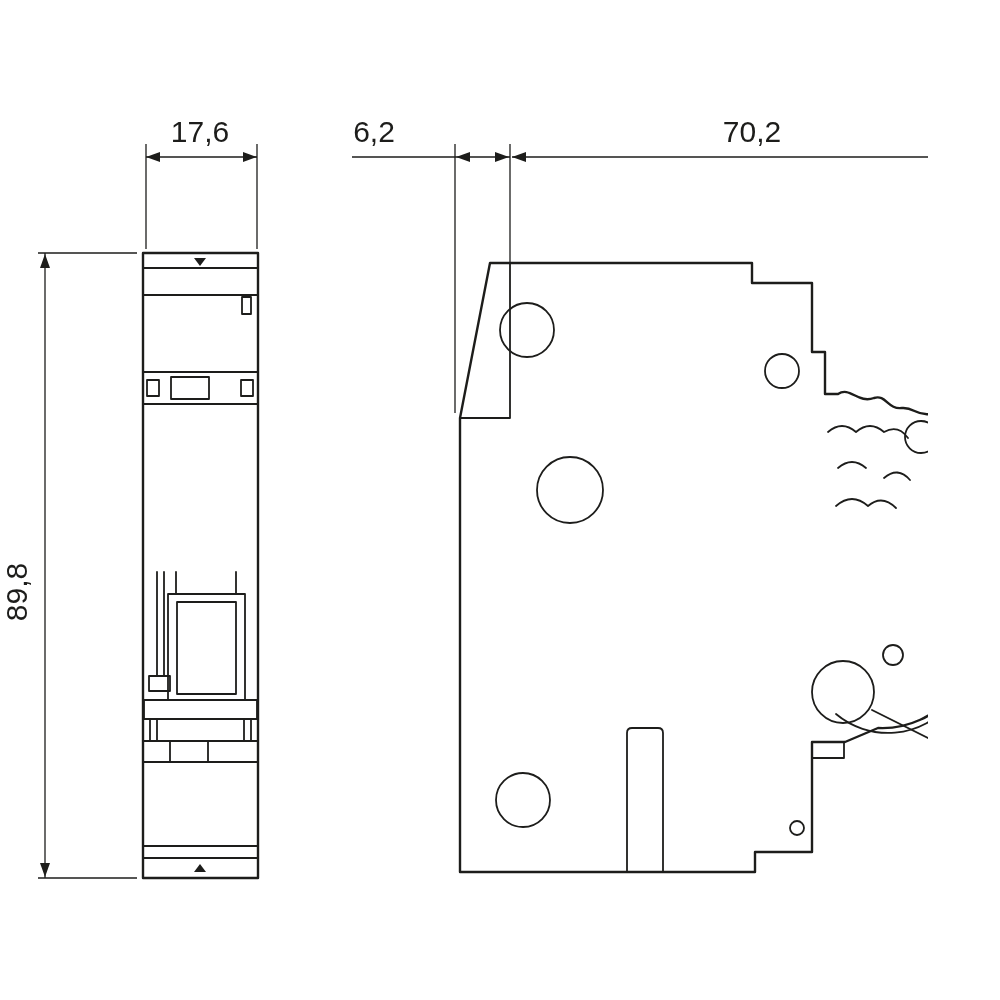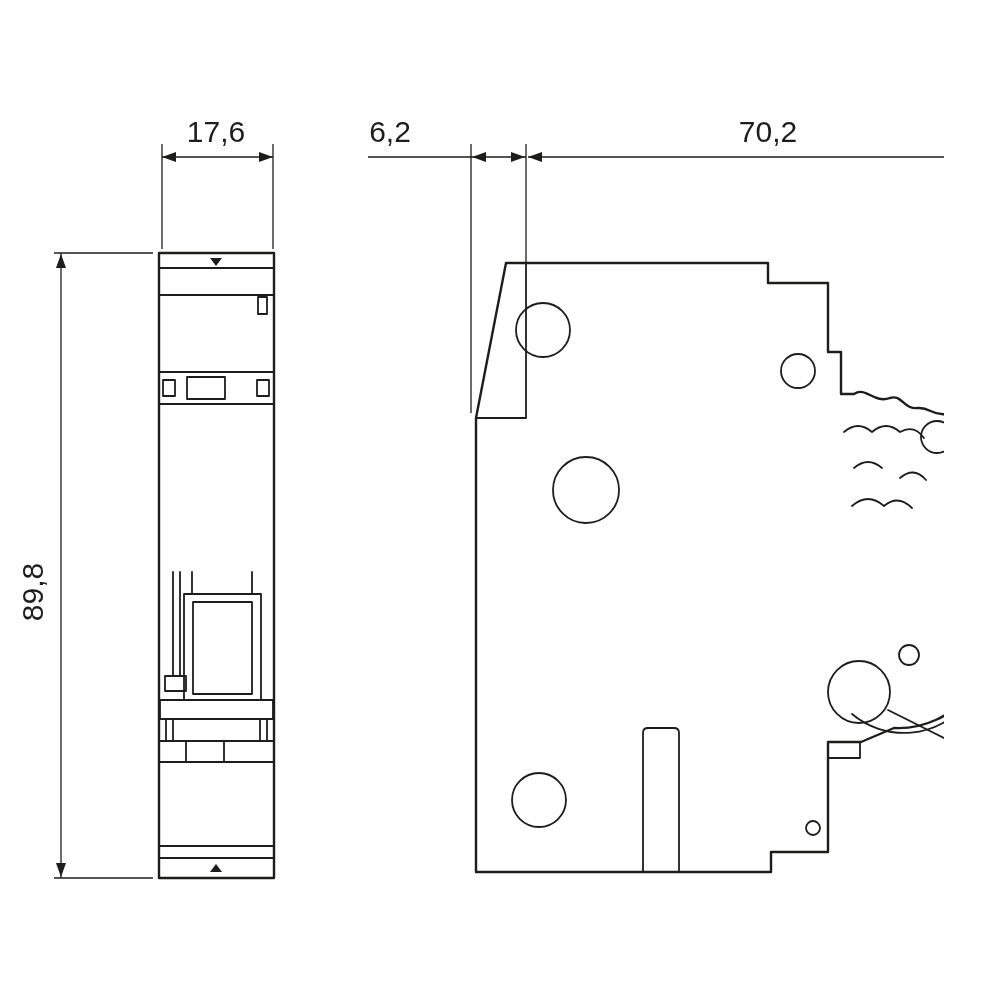--- a/index.html
+++ b/index.html
@@ -1,18 +1,18 @@
 <!DOCTYPE html>
 <html style="--ink: #1d1d1b; --bg: #ffffff;"><head>
 <meta charset="utf-8">
 <style>
   :root { --ink:#1d1d1b; --bg:#ffffff; }
   html,body{margin:0;padding:0;background:var(--bg);}
   .canvas{width:928px;height:1000px;position:relative;background:var(--bg);
-          font-family:"Liberation Sans",sans-serif;overflow:hidden;padding-left:16px;}
+          font-family:"Liberation Sans",sans-serif;overflow:hidden;}
   svg{display:block;}
   .outline{fill:none;stroke:var(--ink);stroke-width:2.4;stroke-linejoin:round;stroke-linecap:round;}
   .inner{fill:none;stroke:var(--ink);stroke-width:1.8;stroke-linejoin:round;stroke-linecap:round;}
   .dimline{fill:none;stroke:var(--ink);stroke-width:1.3;}
   .arrow{fill:var(--ink);stroke:none;}
   .mark{fill:var(--ink);stroke:none;}
   .dimtext{fill:var(--ink);font-size:30px;font-family:"Liberation Sans",sans-serif;}
   .hatch{stroke:var(--ink);stroke-width:1.4;}
 </style>
 </head>

